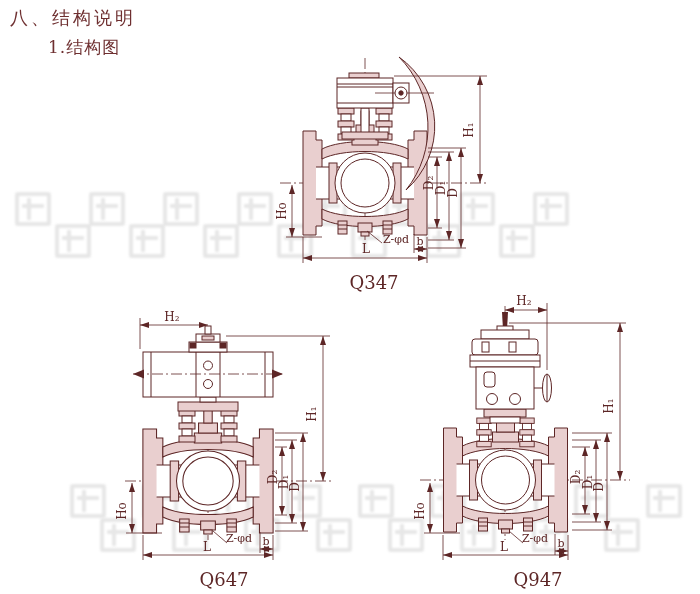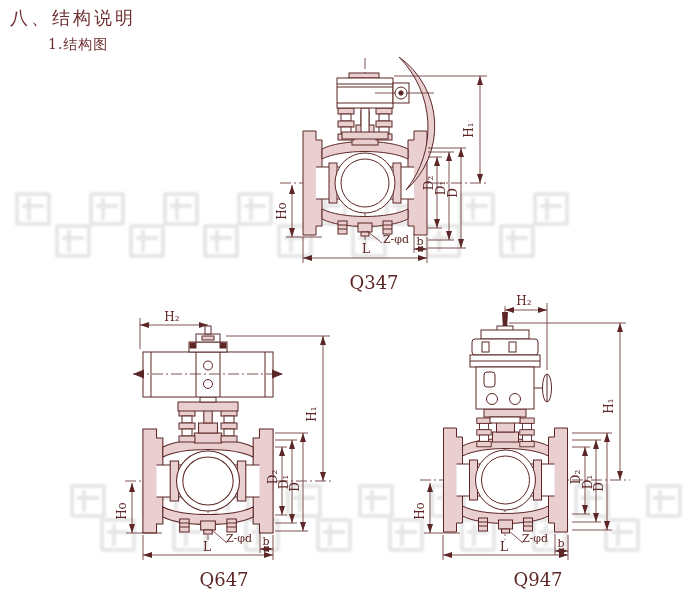--- a/index.html
+++ b/index.html
@@ -1,20 +1,20 @@
 <!DOCTYPE html>
 <html><head>
 <meta charset="utf-8">
 <style>
   html,body{margin:0;padding:0;background:#fff;}
   #page{position:relative;width:700px;height:594px;background:#ffffff;overflow:hidden;
         font-family:"DejaVu Serif","Liberation Serif",serif;}
   .heading{position:absolute;color:#6e2f30;white-space:nowrap;}
   #h-sec{left:10px;top:6px;font-size:18px;letter-spacing:3px;}
-  #h-sub{left:48px;top:36px;font-size:14px;letter-spacing:1px;}
+  #h-sub{left:48px;top:36px;font-size:17px;letter-spacing:1px;}
   svg{position:absolute;left:0;top:0;}
   svg text{font-family:"DejaVu Serif","DejaVu Sans","Liberation Serif",serif;fill:#5d2626;}
   .dim{font-size:12px;}
   .dim-sm{font-size:11px;}
   .cap{font-size:18px;}
   .dl{stroke:#5d2626;stroke-width:.8;fill:none;}
   .cl{stroke:#5d2626;stroke-width:.8;fill:none;stroke-dasharray:11 3 2 3;}
   
   .wm{position:absolute;display:flex;opacity:.34;filter:blur(1.1px);}
   .wm .g{width:28px;height:26px;border:4px solid #b9b9b9;border-radius:3px;position:relative;flex:none;}

